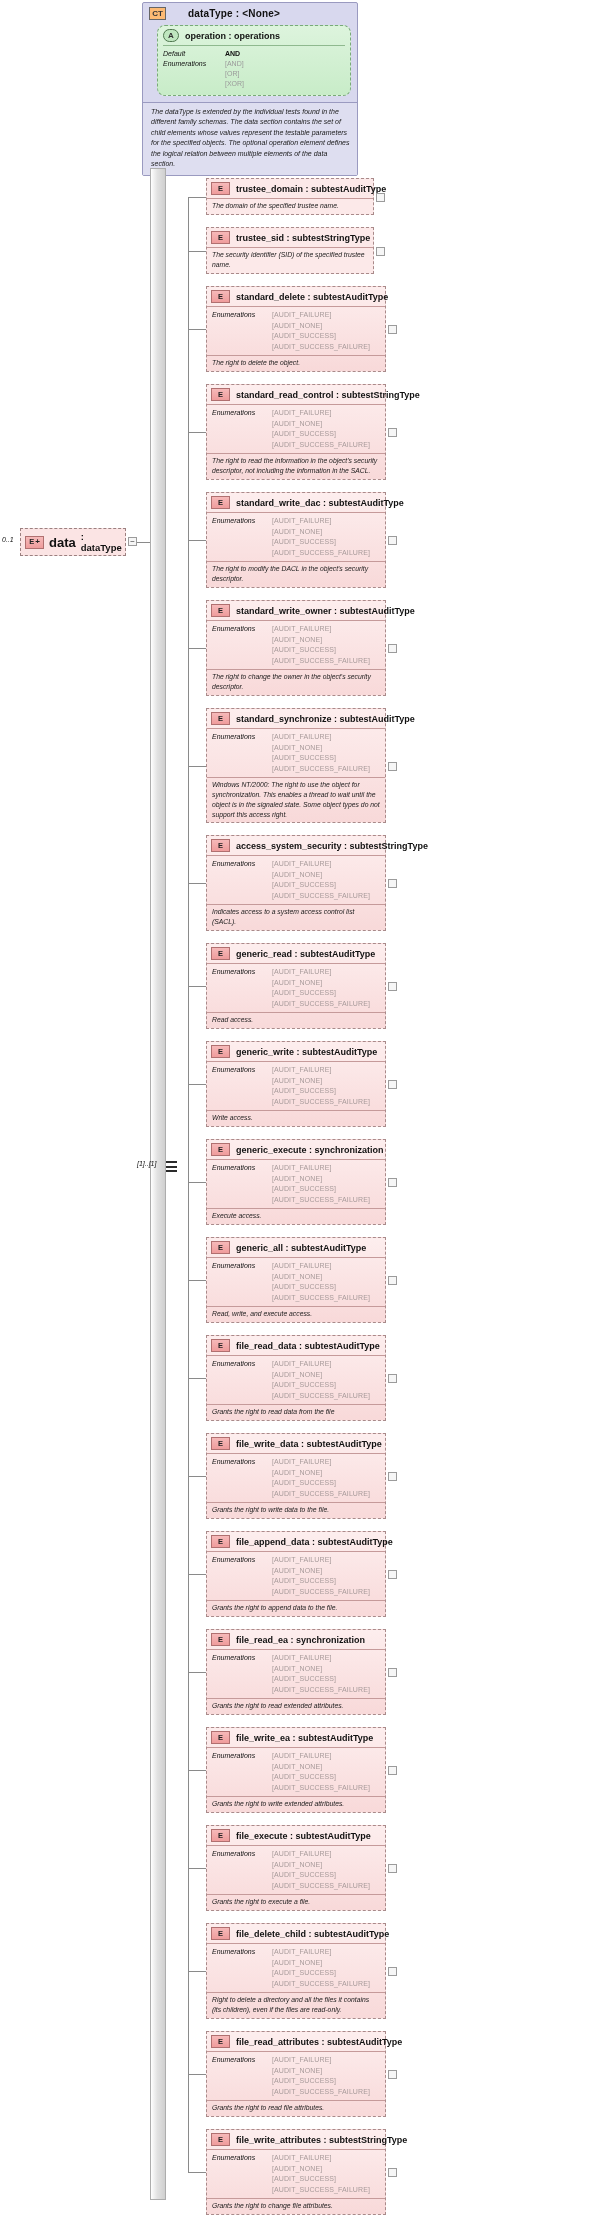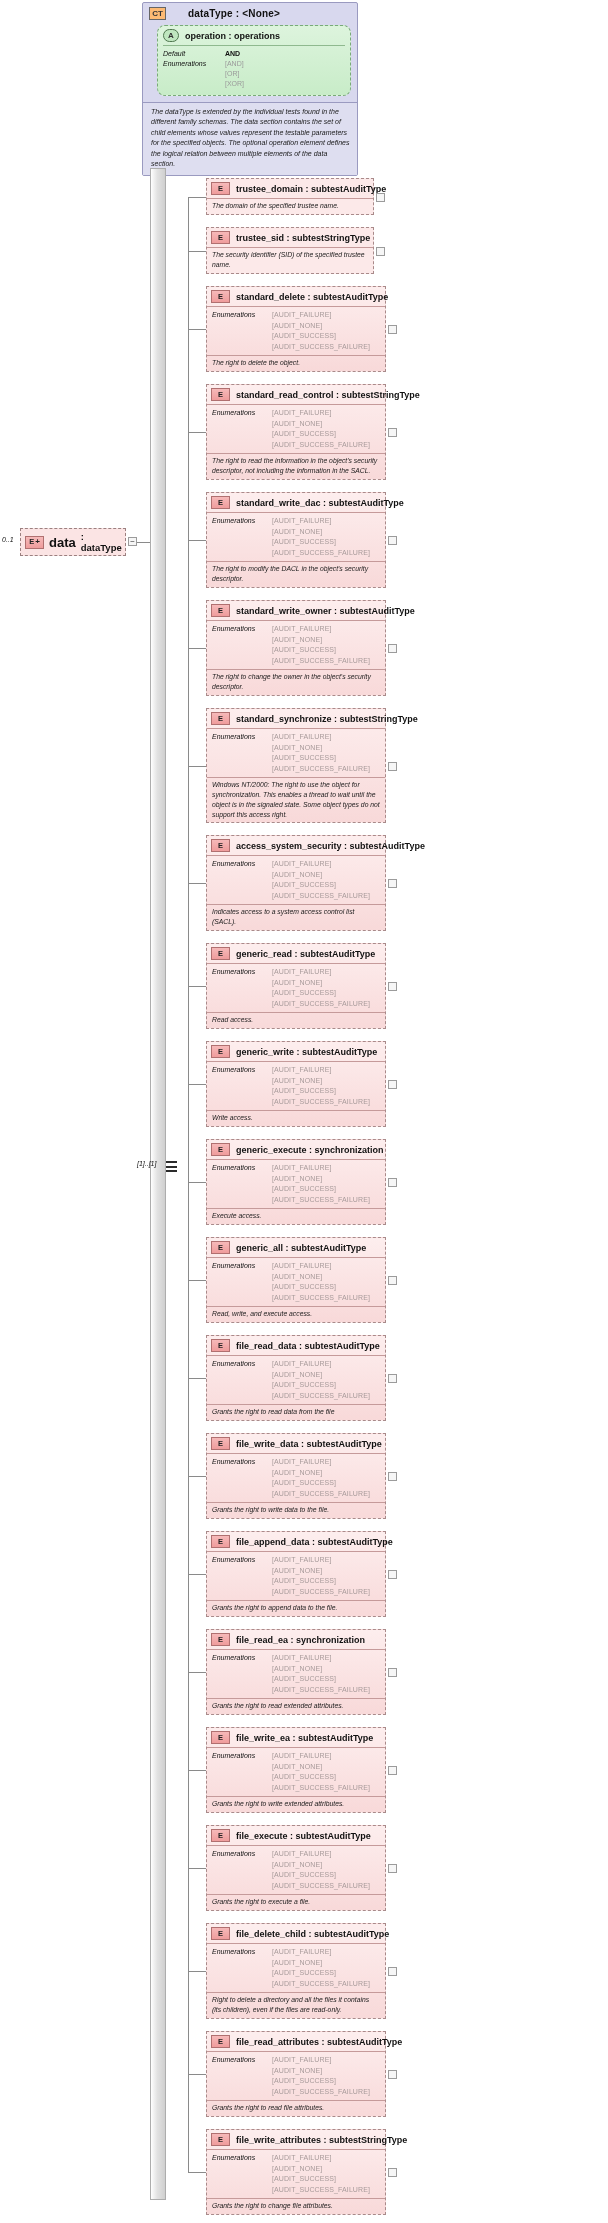--- a/index.html
+++ b/index.html
@@ -369,40 +369,40 @@
           </div>
         </div>
         <div class="card-doc">The right to change the owner in the object's security descriptor.</div>
       </div>
       <div class="occ" style="left: 194px; top: 639px;"></div>
       <div class="hline" style="left: 188px; top: 648px; width: 18px;"></div>
       <div class="expander" style="left: 388px; top: 644px;"></div>
       <div class="card grad" style="left: 206px; top: 708px; width: 180px;">
         <div class="card-head">
           <span class="e-badge">E</span>
-          <span class="title">standard_synchronize : subtestStringType</span>
+          <span class="title">standard_synchronize : subtestAuditType</span>
         </div>
         <div class="card-enums">
           <div class="enum-label">Enumerations</div>
           <div class="enum-vals">
             <div>[AUDIT_FAILURE]</div>
             <div>[AUDIT_NONE]</div>
             <div>[AUDIT_SUCCESS]</div>
             <div>[AUDIT_SUCCESS_FAILURE]</div>
           </div>
         </div>
         <div class="card-doc">Windows NT/2000: The right to use the object for synchronization.  This enables a thread to wait until the object is in the signaled state.  Some object types do not support this access right.</div>
       </div>
       <div class="occ" style="left: 194px; top: 757px;"></div>
       <div class="hline" style="left: 188px; top: 766px; width: 18px;"></div>
       <div class="expander" style="left: 388px; top: 762px;"></div>
       <div class="card grad" style="left: 206px; top: 835px; width: 180px;">
         <div class="card-head">
           <span class="e-badge">E</span>
-          <span class="title">access_system_security : subtestAuditType</span>
+          <span class="title">access_system_security : subtestStringType</span>
         </div>
         <div class="card-enums">
           <div class="enum-label">Enumerations</div>
           <div class="enum-vals">
             <div>[AUDIT_FAILURE]</div>
             <div>[AUDIT_NONE]</div>
             <div>[AUDIT_SUCCESS]</div>
             <div>[AUDIT_SUCCESS_FAILURE]</div>
           </div>
         </div>

